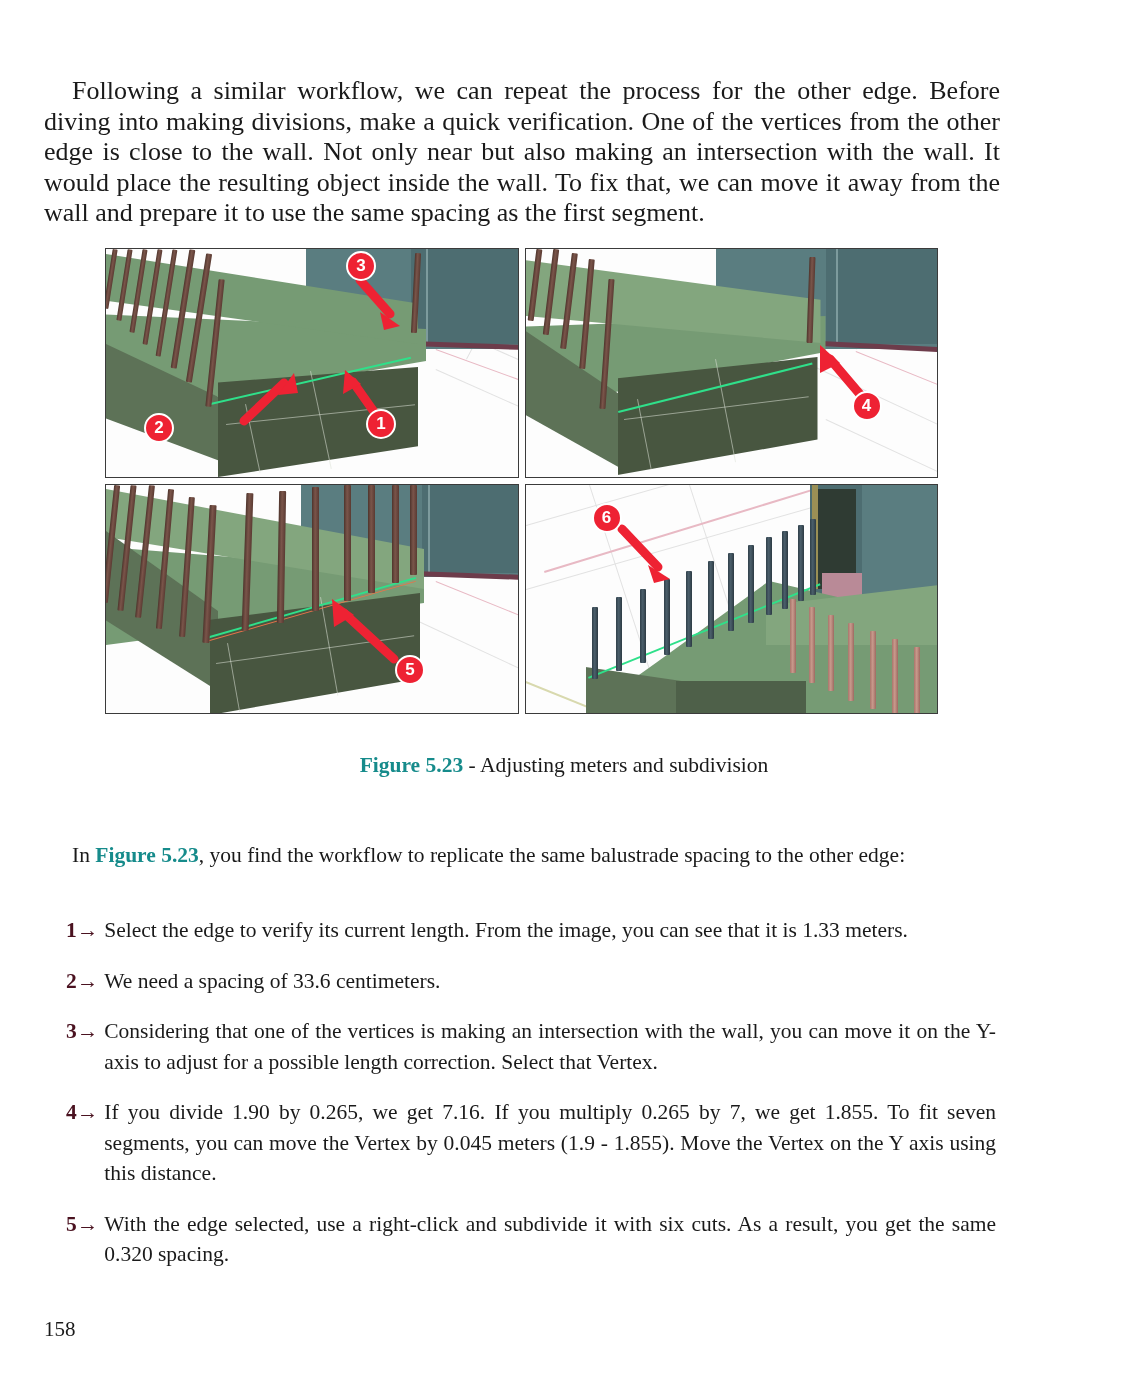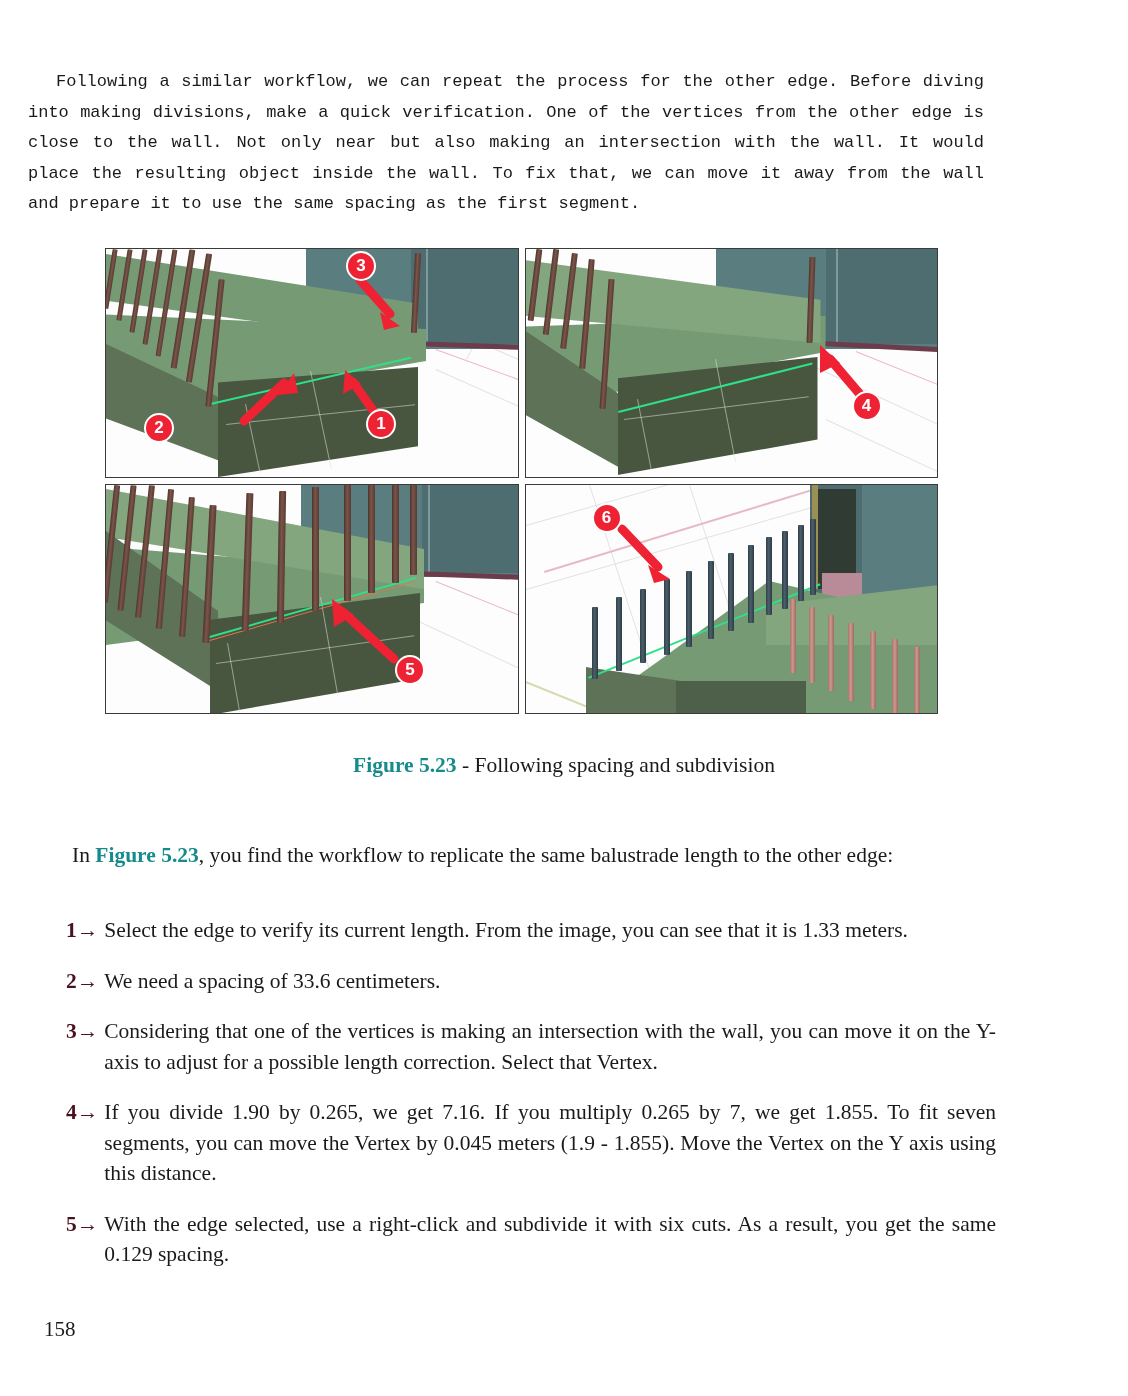--- a/index.html
+++ b/index.html
@@ -15,29 +15,28 @@
     color: #1a1a1a;
     overflow: hidden;
   }
   .page {
     position: absolute;
     inset: 0;
     padding: 0;
   }
   .intro-para {
     position: absolute;
-    left: 28px;
+    left: 44px;
     top: 50px;
     width: 956px;
-    font-size: 17px;
+    font-size: 26px;
     line-height: 30.5px;
     text-align: justify;
     text-indent: 28px;
     hyphens: none;
-    font-family: Liberation Mono, monospace;
   }
 
   
   .figure {
     position: absolute;
     left: 105px;
     top: 248px;
     width: 833px;
     height: 467px;
   }
@@ -378,43 +377,43 @@
             <path d="M10 8 L46 46" stroke="#ee2233" stroke-width="9" stroke-linecap="round" fill="none"></path>
             <path d="M58 58 L36 44 L42 62 Z" fill="#ee2233"></path>
           </svg>
           <div class="callout" style="left:66px;top:18px;">6</div>
         </div>
       </div>
     </div>
   </div>
 
   <div class="caption">
-    <span class="figref">Figure 5.23</span><span class="captext"> - Following spacing and subdivision</span>
+    <span class="figref">Figure 5.23</span><span class="captext"> - Adjusting meters and subdivision</span>
   </div>
 
-  <p class="body-para"><span>In </span><span class="inline-ref">Figure 5.23</span><span>, you find the workflow to replicate the same balustrade length to the other edge:</span></p>
+  <p class="body-para"><span>In </span><span class="inline-ref">Figure 5.23</span><span>, you find the workflow to replicate the same balustrade spacing to the other edge:</span></p>
 
   <div class="steps">
     <div class="step">
       <span class="step-marker"><span>1</span><span class="arrowglyph">→</span></span>
       <span class="step-text">Select the edge to verify its current length. From the image, you can see that it is 1.33 meters.</span>
     </div>
     <div class="step">
       <span class="step-marker"><span>2</span><span class="arrowglyph">→</span></span>
       <span class="step-text">We need a spacing of 33.6 centimeters.</span>
     </div>
     <div class="step">
       <span class="step-marker"><span>3</span><span class="arrowglyph">→</span></span>
       <span class="step-text">Considering that one of the vertices is making an intersection with the wall, you can move it on the Y-axis to adjust for a possible length correction. Select that Vertex.</span>
     </div>
     <div class="step">
       <span class="step-marker"><span>4</span><span class="arrowglyph">→</span></span>
       <span class="step-text">If you divide 1.90 by 0.265, we get 7.16. If you multiply 0.265 by 7, we get 1.855. To fit seven segments, you can move the Vertex by 0.045 meters (1.9 - 1.855). Move the Vertex on the Y axis using this distance.</span>
     </div>
     <div class="step">
       <span class="step-marker"><span>5</span><span class="arrowglyph">→</span></span>
-      <span class="step-text">With the edge selected, use a right-click and subdivide it with six cuts. As a result, you get the same 0.129 spacing.</span>
+      <span class="step-text">With the edge selected, use a right-click and subdivide it with six cuts. As a result, you get the same 0.320 spacing.</span>
     </div>
   </div>
 
   <div class="page-number">158</div>
 
 </div>
 
 </body></html>

